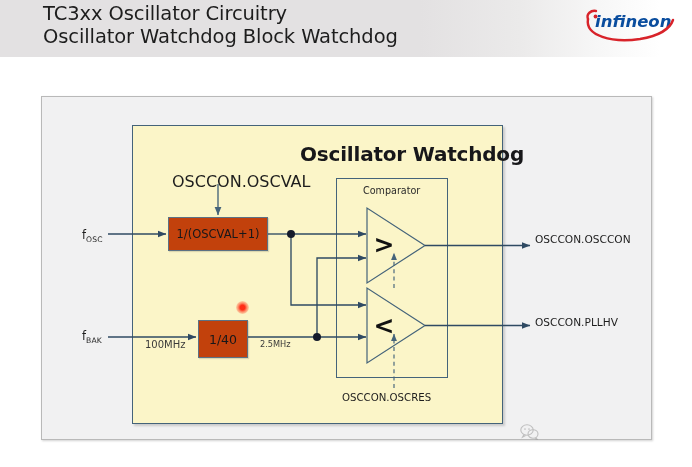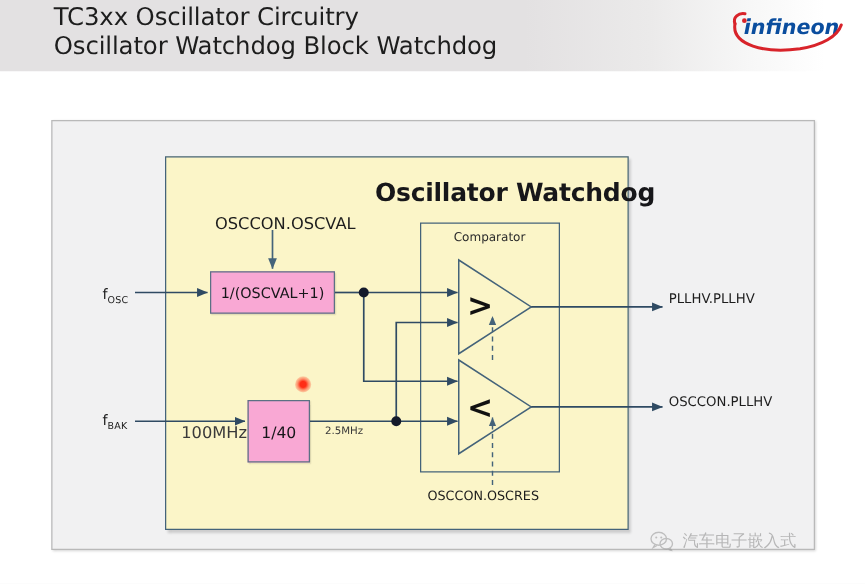--- a/index.html
+++ b/index.html
@@ -91,53 +91,53 @@
     left: 363px; top: 185px;
     font-size: 9.6px;
     color: #2b2b2b;
     font-family: "DejaVu Sans", sans-serif;
     white-space: nowrap;
   }
 
   
   .blk {
     position: absolute;
-    background: #f9a8d4;
+    background: #c2410c;
     border: 1.3px solid #5c7184;
     box-sizing: border-box;
     display: flex;
     align-items: center;
     justify-content: center;
     color: #17171a;
     font-family: "DejaVu Sans", sans-serif;
     box-shadow: 1px 1px 1px rgba(0,0,0,0.12);
   }
   #box-oscval {
     left: 168px; top: 217px;
     width: 100px; height: 34px;
     font-size: 11.5px;
   }
   #box-div40 {
     left: 198px; top: 320px;
-    width: 50px; height: 50px;
+    width: 50px; height: 38px;
     font-size: 12.5px;
   }
 
   
   .lbl {
     position: absolute;
     font-family: "DejaVu Sans", sans-serif;
     color: #1d1d1d;
     white-space: nowrap;
   }
-  #lbl-oscval-ctl { left: 172px; top: 172px; font-size: 13px; }
+  #lbl-oscval-ctl { left: 172px; top: 172px; font-size: 16px; }
   #lbl-oscres     { left: 342px; top: 392px; font-size: 10.2px; }
   #lbl-pllhv      { left: 535px; top: 233px; font-size: 10.6px; }
   #lbl-plllv      { left: 535px; top: 316px; font-size: 10.6px; }
-  #lbl-100mhz     { left: 145px; top: 339px; font-size: 13px; color: #3a3a3a; }
+  #lbl-100mhz     { left: 145px; top: 339px; font-size: 10px; color: #3a3a3a; }
   #lbl-25mhz      { left: 260px; top: 339px; font-size: 8.2px; color: #3a3a3a; }
 
   .fsig {
     position: absolute;
     font-family: "DejaVu Sans", sans-serif;
     font-size: 11.5px;
     color: #1d1d1d;
     white-space: nowrap;
   }
   .fsig sub {
@@ -211,21 +211,21 @@
 <div id="watchdog-title">Oscillator Watchdog</div>
 
 <div id="comparator-box"></div>
 <div id="comparator-label">Comparator</div>
 
 <div class="blk" id="box-oscval">1/(OSCVAL+1)</div>
 <div class="blk" id="box-div40">1/40</div>
 
 <div class="lbl" id="lbl-oscval-ctl">OSCCON.OSCVAL</div>
 <div class="lbl" id="lbl-oscres">OSCCON.OSCRES</div>
-<div class="lbl" id="lbl-pllhv">PLLHV.PLLHV</div>
+<div class="lbl" id="lbl-pllhv">OSCCON.OSCCON</div>
 <div class="lbl" id="lbl-plllv">OSCCON.PLLHV</div>
 <div class="lbl" id="lbl-100mhz">100MHz</div>
 <div class="lbl" id="lbl-25mhz">2.5MHz</div>
 
 <div class="fsig" id="fosc"><span>f</span><sub>OSC</sub></div>
 <div class="fsig" id="fbak"><span>f</span><sub>BAK</sub></div>
 
 <svg id="wires" viewBox="0 0 692 467">
   <defs>
     <marker id="arw" markerWidth="7" markerHeight="7" refX="6.2" refY="3" orient="auto" markerUnits="strokeWidth">
@@ -278,14 +278,13 @@
 
 <div id="watermark">
   <svg width="19" height="16" viewBox="0 0 19 16">
     <ellipse cx="7" cy="6" rx="6.2" ry="5.2" fill="none" stroke="#9b9b9b" stroke-width="1.1"></ellipse>
     <path d="M 4 10.6 L 2.6 13 L 5.6 11.4" fill="none" stroke="#9b9b9b" stroke-width="1.1"></path>
     <ellipse cx="13" cy="10" rx="5" ry="4.2" fill="none" stroke="#9b9b9b" stroke-width="1.1"></ellipse>
     <path d="M 16 13.6 L 17.2 15.4 L 14.8 14.4" fill="none" stroke="#9b9b9b" stroke-width="1.1"></path>
     <circle cx="5" cy="5" r="0.85" fill="#9b9b9b"></circle>
     <circle cx="9" cy="5" r="0.85" fill="#9b9b9b"></circle>
   </svg>
-  <span id="watermark-text">汽车电子嵌入式</span>
 </div>
 
 </body></html>

